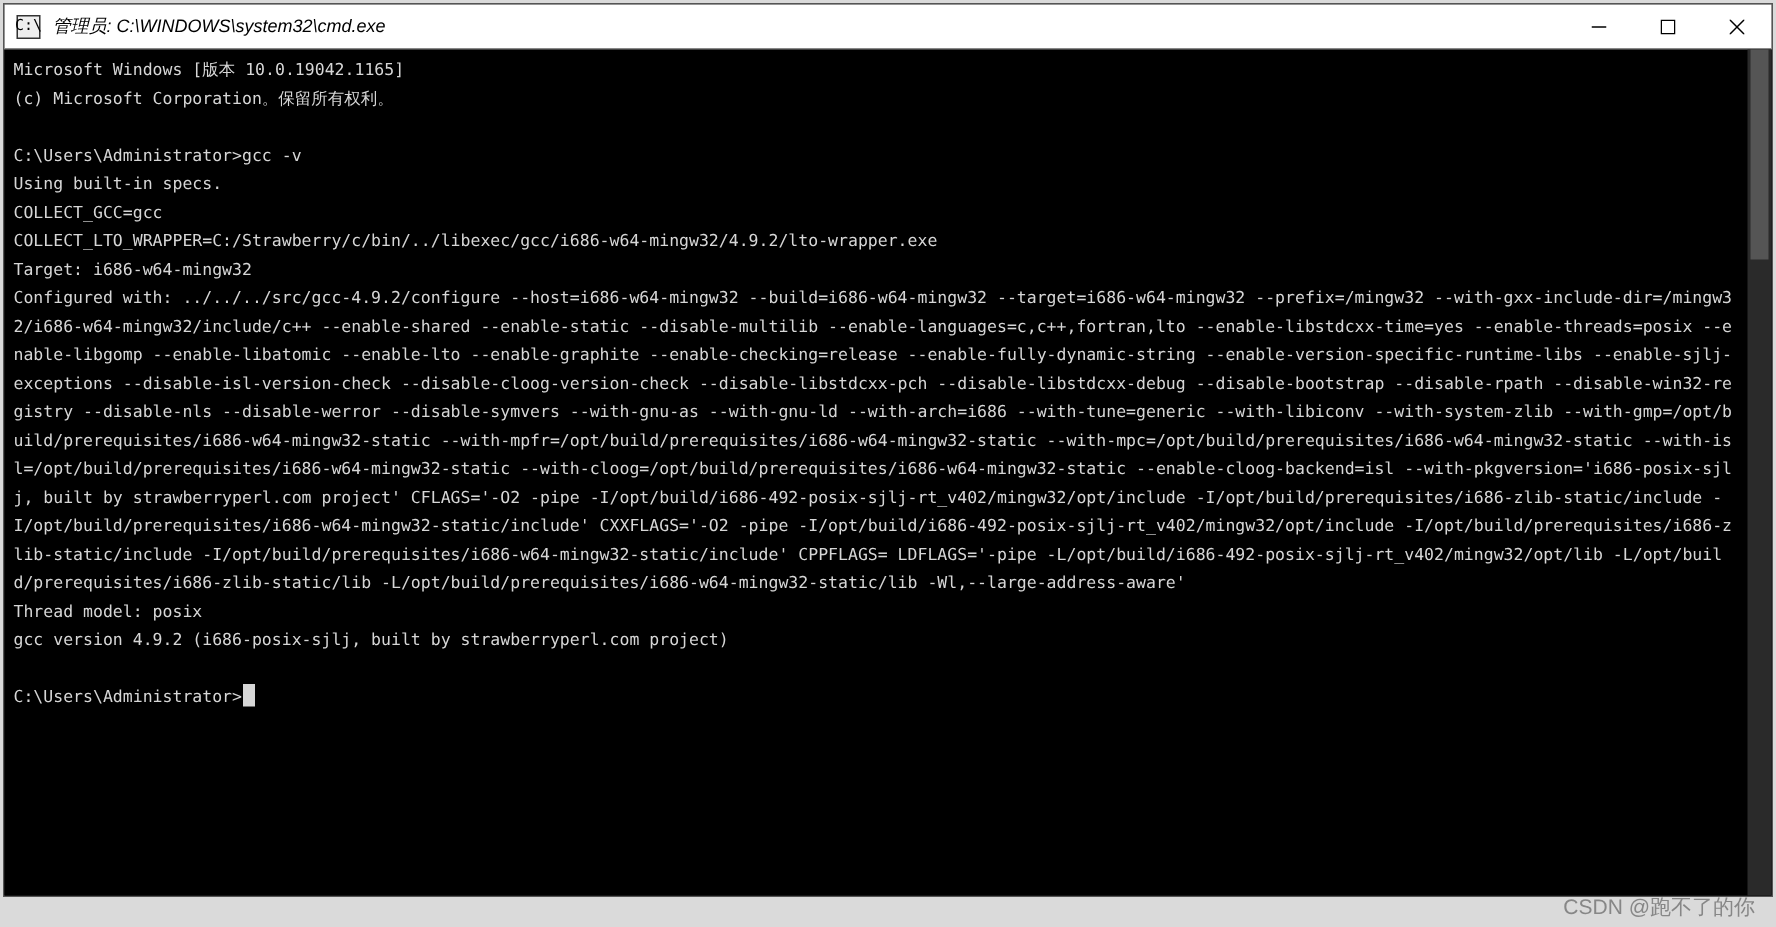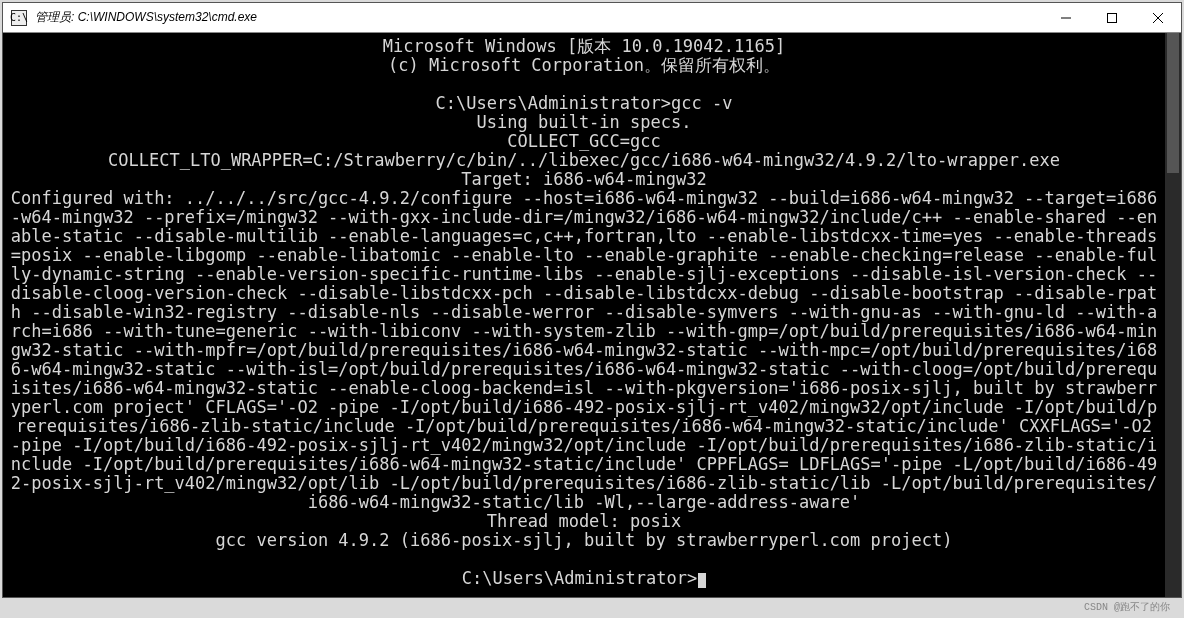--- a/index.html
+++ b/index.html
@@ -63,27 +63,26 @@
   .terminal-wrap {
     flex: 1;
     display: flex;
     background: #000;
     position: relative;
   }
   .terminal {
     flex: 1;
     padding: 4px 6px 4px 6px;
     font-family: "NSimSun", "SimSun", "Consolas", monospace;
-    font-size: 17px;
+    font-size: 11px;
     line-height: 19px;
     color: #d6d6d6;
     white-space: pre-wrap;
     word-break: break-all;
     overflow: hidden;
-    text-align: center;
   }
   .scrollbar {
     width: 16px;
     background: #2a2a2a;
     position: relative;
   }
   .scrollbar .thumb {
     position: absolute;
     top: 0; left: 2px;
     width: 12px; height: 140px;
@@ -92,23 +91,23 @@
   .cursor {
     display: inline-block;
     width: 8px; height: 15px;
     background: #d6d6d6;
     vertical-align: text-bottom;
     margin-left: 1px;
   }
   .watermark {
     position: absolute;
     right: 14px; bottom: 4px;
-    font-size: 10px;
+    font-size: 14px;
     color: rgba(120,120,120,0.85);
-    font-family: Liberation Mono, monospace;
+    font-family: Liberation Sans, sans-serif;
   }
 </style>
 </head>
 <body>
 
 <div class="window">
 
   <div class="titlebar">
     <div class="title-icon">C:\</div>
     <div class="title-text">管理员: C:\WINDOWS\system32\cmd.exe</div>

